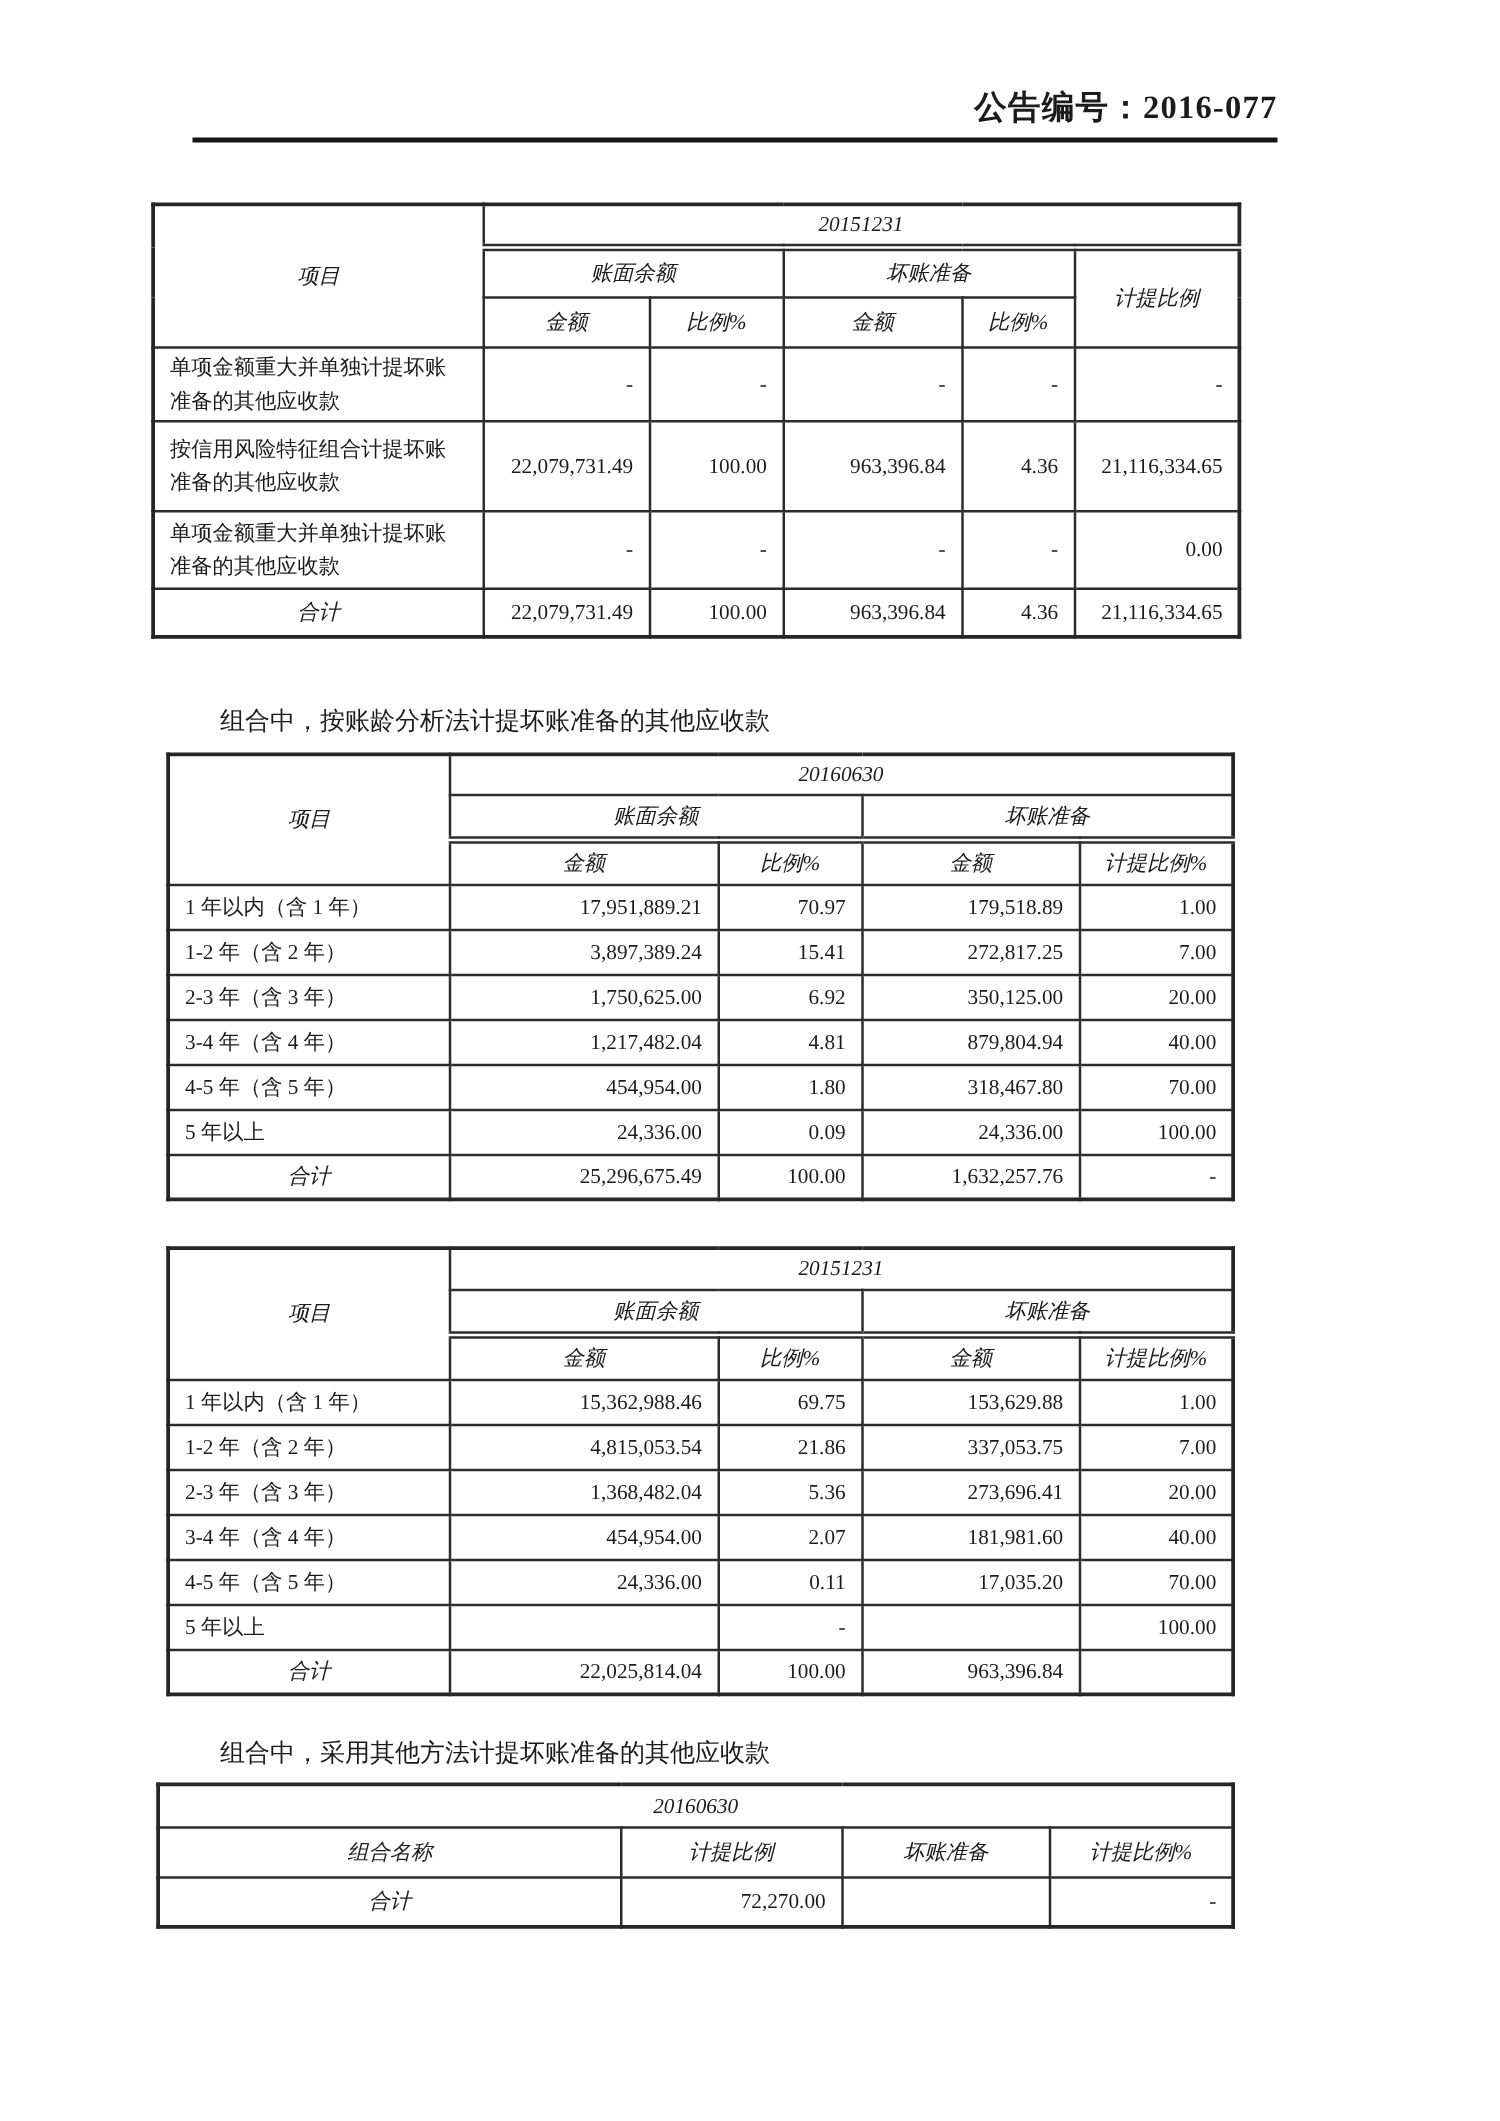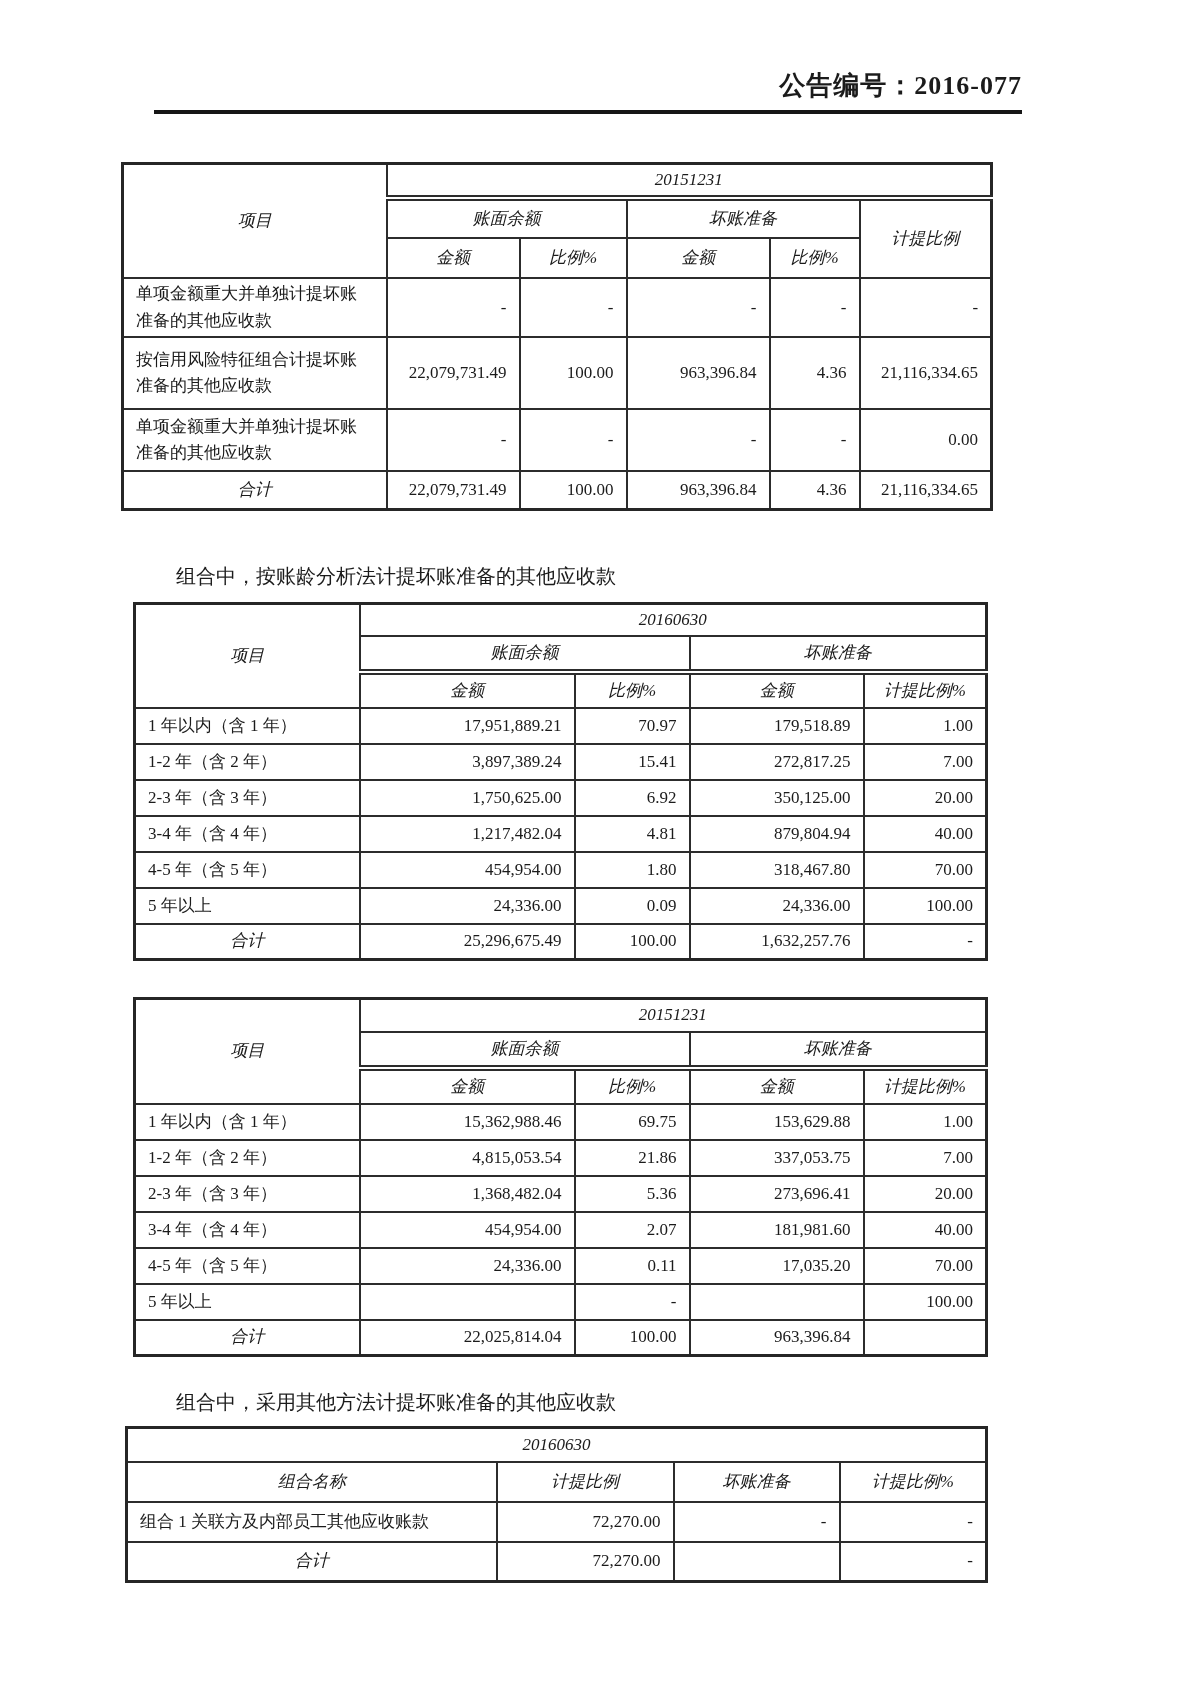--- a/index.html
+++ b/index.html
@@ -284,25 +284,19 @@
       <tr style="height:34px">
     <td colspan="4" class="c">20160630</td>
   </tr>
   <tr style="height:40px">
     <td class="c">组合名称</td>
     <td class="c">计提比例</td>
     <td class="c">坏账准备</td>
     <td class="c">计提比例%</td>
   </tr>
   <tr style="height:40px">
-    <td class="l">组合 1 关联方及内部员工其他应收账款</td>
-    <td class="r">72,270.00</td>
-    <td class="r">-</td>
-    <td class="r">-</td>
-  </tr>
-  <tr style="height:40px">
     <td class="c">合计</td>
     <td class="r">72,270.00</td>
     <td class="r"></td>
     <td class="r">-</td>
   </tr>
 </tbody>
   </table>
 
 </body></html>

